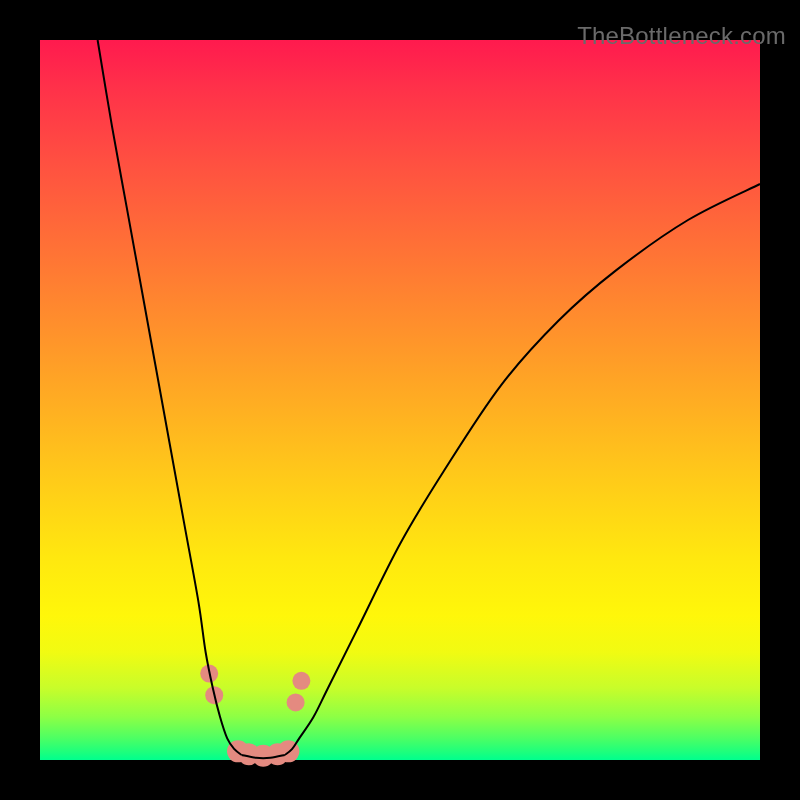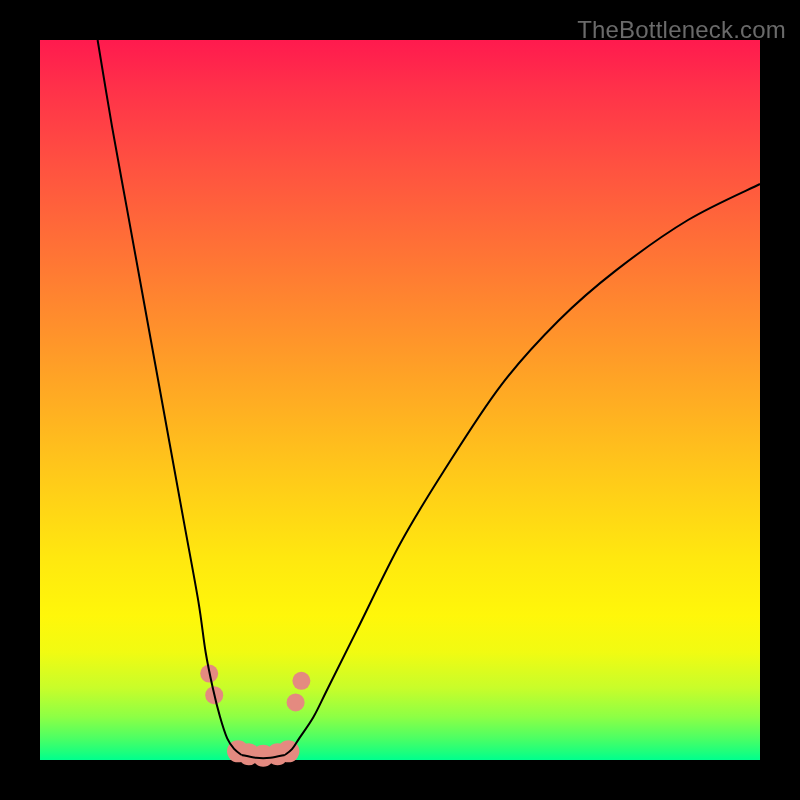--- a/index.html
+++ b/index.html
@@ -12,21 +12,21 @@
     font-family: Arial, Helvetica, sans-serif;
   }
   .frame {
     position: relative;
     width: 800px;
     height: 800px;
     background: #000;
   }
   .watermark {
     position: absolute;
-    top: 16px;
+    top: 22px;
     right: 14px;
     color: #6a6a6a;
     font-size: 24px;
     font-weight: 500;
     letter-spacing: 0.2px;
     user-select: none;
     z-index: 5;
   }
   .plot-bg {
     position: absolute;

